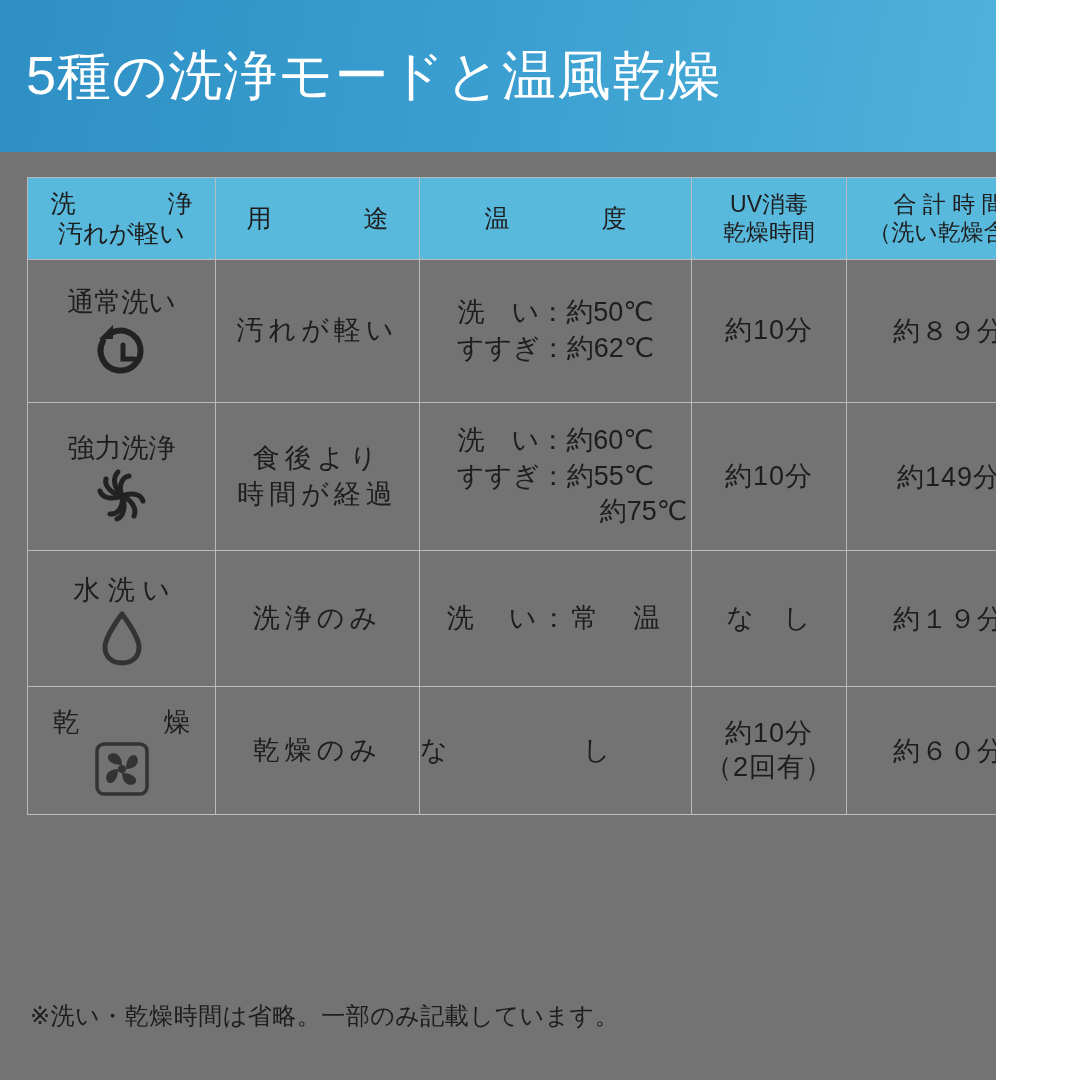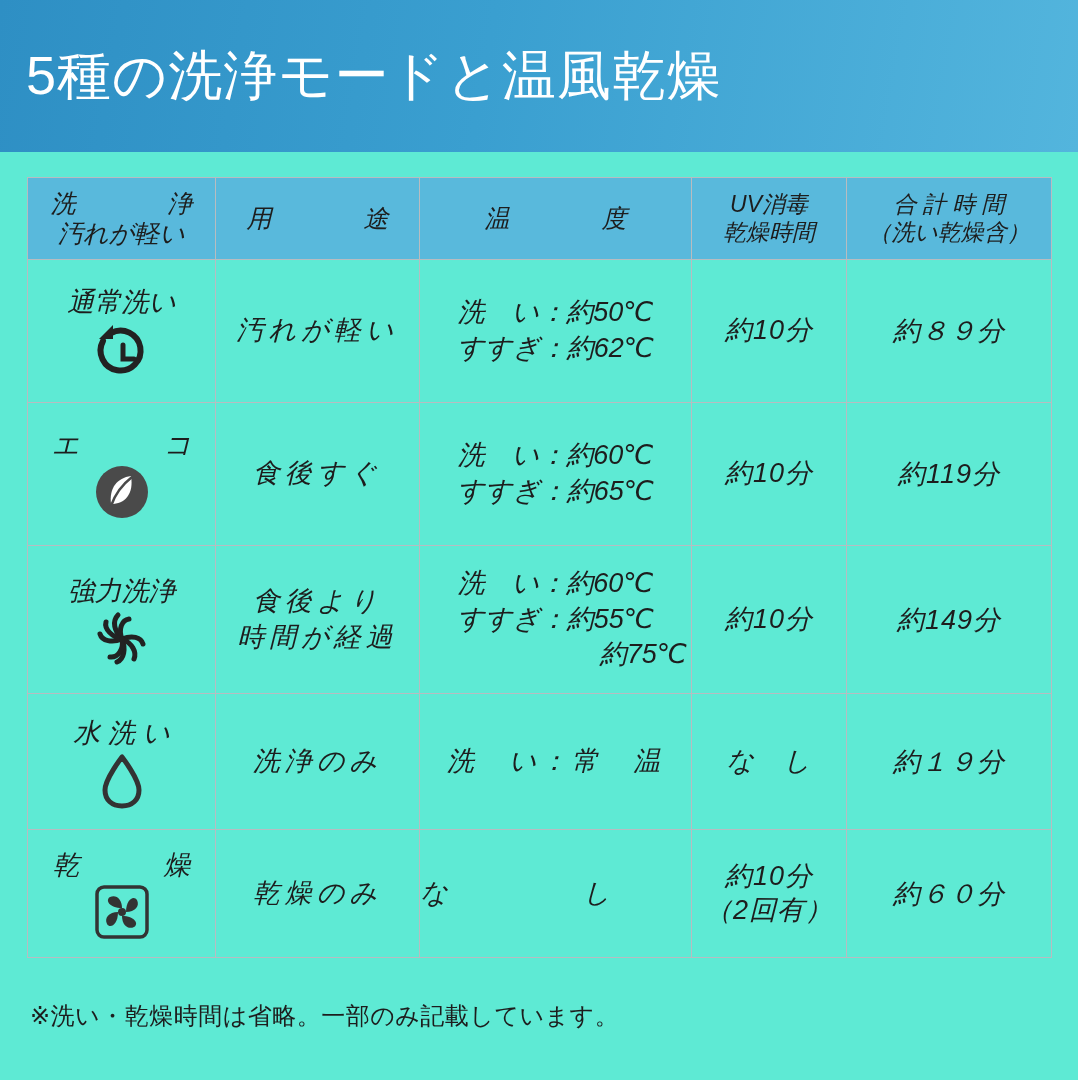--- a/index.html
+++ b/index.html
@@ -4,23 +4,23 @@
 <style>
   * { box-sizing: border-box; }
   html, body {
     margin: 0; padding: 0;
     width: 1078px; height: 1080px;
     background: #ffffff;
     font-family: "Liberation Sans", "DejaVu Sans", sans-serif;
   }
   #page {
     position: relative;
-    width: 1078px; height: 1080px;
+    width: 996px; height: 1080px;
     overflow: hidden;
-    background: #5eead4;
+    background: #737373;
   }
 
   
   .banner {
     position: absolute;
     left: 0; top: 0;
     width: 1078px; height: 152px;
     background: linear-gradient(100deg, #2e8fc4 0%, #3a9fd0 45%, #53b5dd 100%);
     display: flex;
     align-items: center;
@@ -33,21 +33,20 @@
     padding-left: 26px;
     line-height: 1.1;
     white-space: nowrap;
   }
 
   
   .table-wrap {
     position: absolute;
     left: 27px; top: 177px;
     width: 1024px;
-    font-style: italic;
   }
   table.spec {
     border-collapse: collapse;
     width: 1024px;
     table-layout: fixed;
   }
   table.spec td, table.spec th {
     border: 1px solid #b8bcc0;
     padding: 0;
     vertical-align: middle;
@@ -193,39 +192,20 @@
           </td>
           <td class="cell-use">汚れが軽い</td>
           <td class="cell-temp">
             <div class="row">洗　い：約50℃</div>
             <div class="row">すすぎ：約62℃</div>
           </td>
           <td class="cell-uv">約10分</td>
           <td class="cell-total">約８９分</td>
         </tr>
 
-        <tr class="r3">
-          <td class="cell-menu">
-            <span class="label sp">エ　　コ</span>
-            <span class="icon">
-              <svg width="70" height="58" viewBox="0 0 70 58">
-                <circle cx="35" cy="28" r="26" fill="#4a4a4a"></circle>
-                <path d="M44 12 C30 14 22 24 24 40 C38 40 47 30 44 12 Z" fill="#ffffff"></path>
-                <path d="M24 42 C28 30 36 20 45 13" stroke="#4a4a4a" stroke-width="2.5" fill="none"></path>
-              </svg>
-            </span>
-          </td>
-          <td class="cell-use">食後すぐ</td>
-          <td class="cell-temp">
-            <div class="row">洗　い：約60℃</div>
-            <div class="row">すすぎ：約65℃</div>
-          </td>
-          <td class="cell-uv">約10分</td>
-          <td class="cell-total">約119分</td>
-        </tr>
 
         <tr class="r4">
           <td class="cell-menu">
             <span class="label">強力洗浄</span>
             <span class="icon">
               <svg width="76" height="60" viewBox="0 0 76 60">
                 <g fill="none" stroke="#222" stroke-width="5" stroke-linecap="round">
                   <path d="M38 30 C30 22 28 12 34 6"></path>
                   <path d="M38 30 C48 26 57 28 59 35"></path>
                   <path d="M38 30 C42 40 40 50 33 53"></path>

